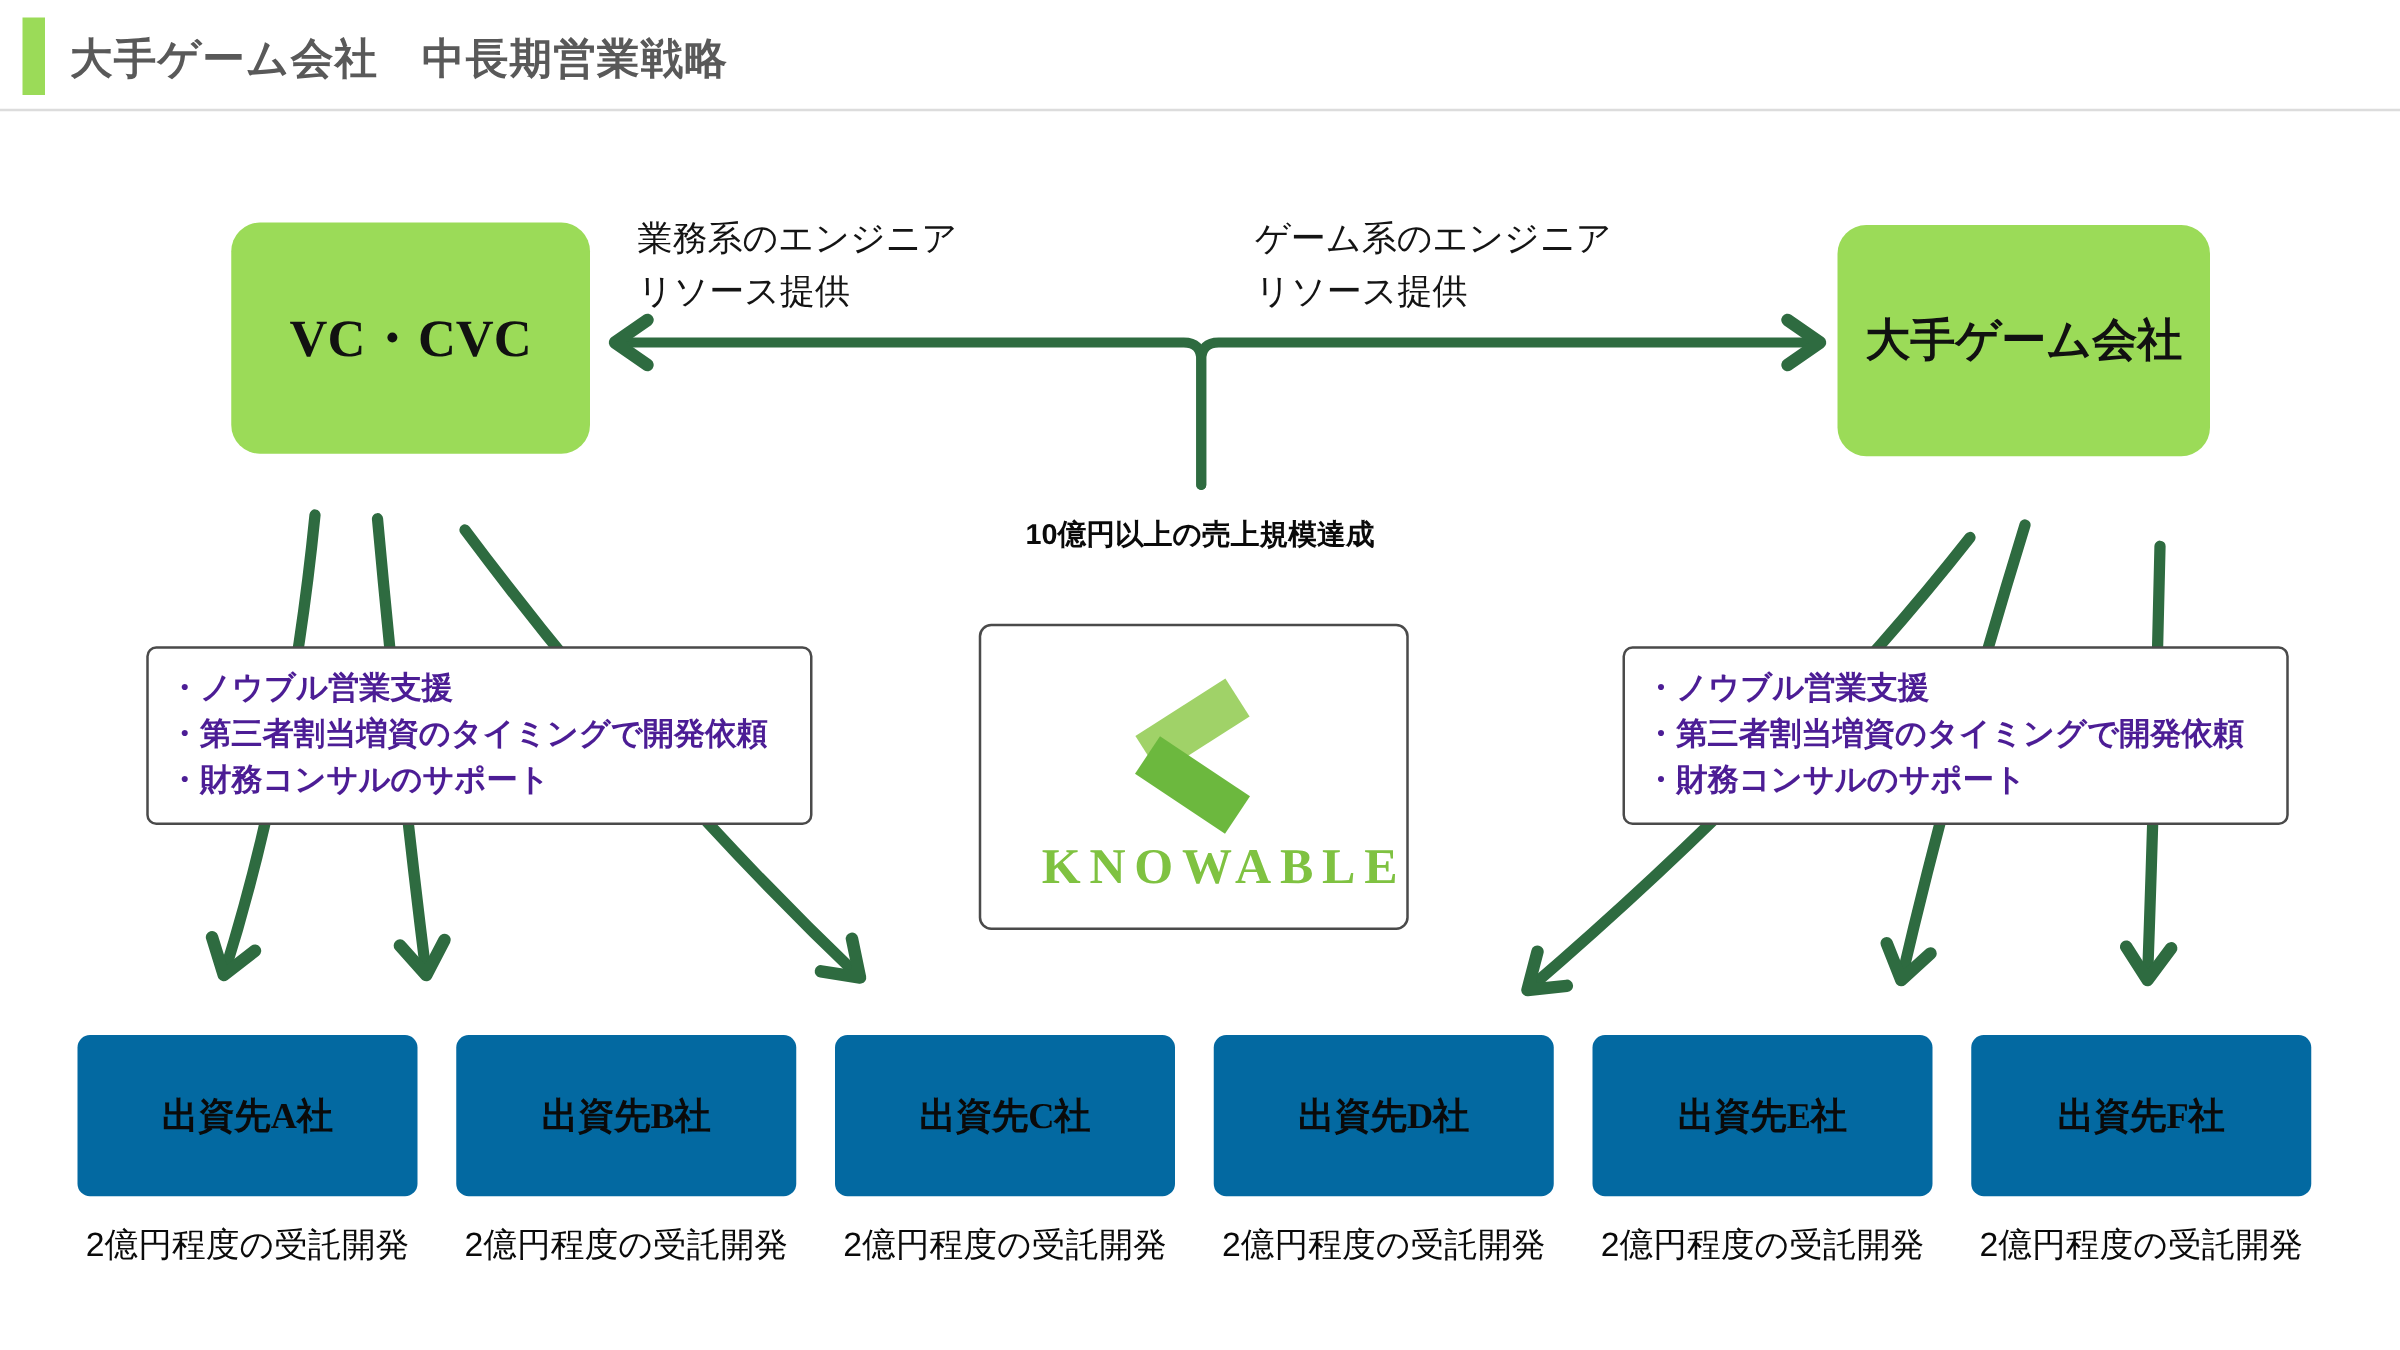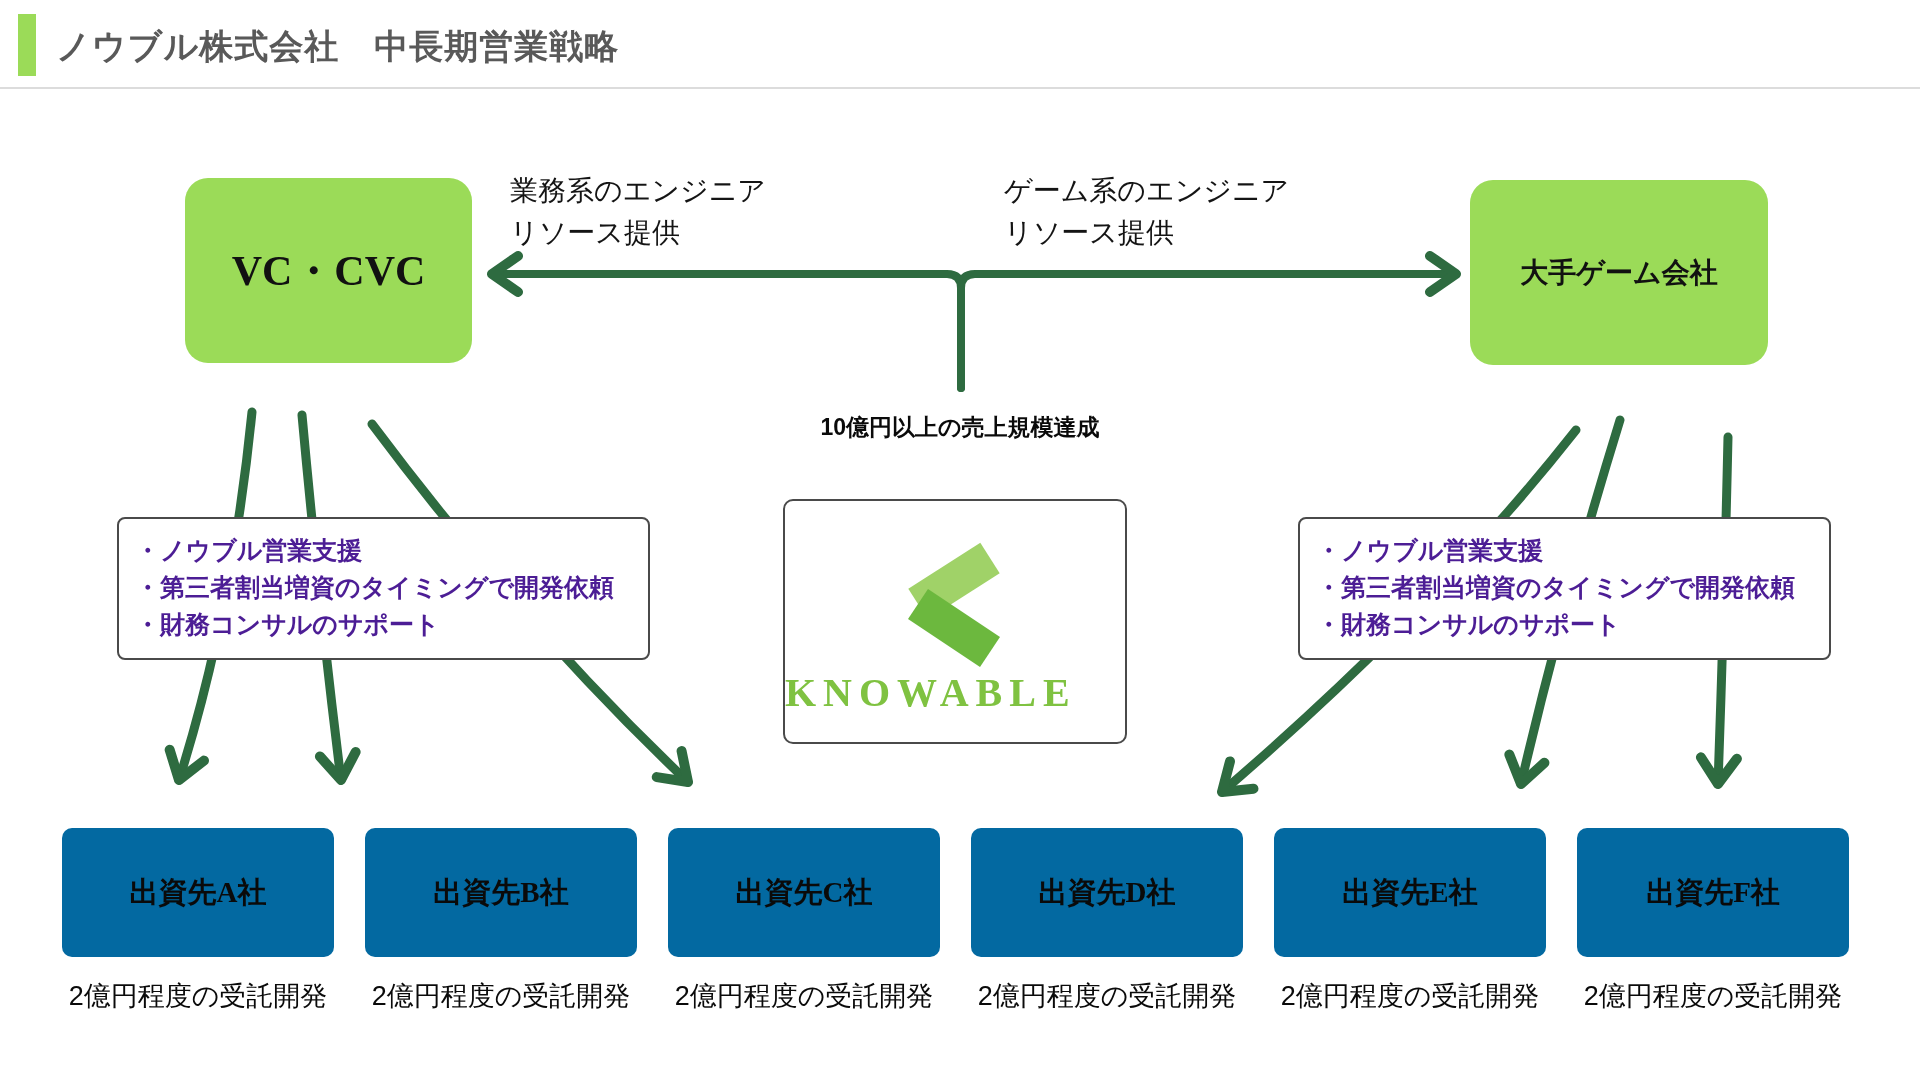--- a/index.html
+++ b/index.html
@@ -15,40 +15,40 @@
   }
   .header-rule{position:absolute;left:0;top:87px;width:1920px;height:2px;background:#DCDCDC;}
   
   .arrows{position:absolute;left:0;top:0;width:1920px;height:1080px;z-index:1;}
   
   .partner-box{
     position:absolute;background:#9BDB58;border-radius:23px;display:flex;align-items:center;justify-content:center;
     font-family:"Liberation Serif","DejaVu Serif",serif;font-weight:bold;color:#111;z-index:2;
   }
   .partner-left{left:185px;top:178px;width:287px;height:185px;font-size:42px;}
-  .partner-right{left:1470px;top:180px;width:298px;height:185px;font-size:28px;}
+  .partner-right{left:1470px;top:180px;width:298px;height:185px;font-size:36px;}
   
   .arrow-label{
     position:absolute;width:420px;font-size:28px;color:#141414;z-index:2;line-height:42px;
   }
   .arrow-label-left{left:510px;top:170px;}
   .arrow-label-right{left:1004px;top:170px;}
   
   .goal-message{
     position:absolute;left:460px;top:402px;width:1000px;text-align:center;z-index:2;
     font-size:23px;font-weight:bold;color:#0a0a0a;line-height:50px;
   }
   
   .logo-card{
     position:absolute;left:783px;top:499px;width:340px;height:241px;background:#fff;
     border:2px solid #4a4a4a;border-radius:10px;z-index:2;
   }
   .logo-chevron{position:absolute;left:0;top:0;width:340px;height:241px;}
   .logo-wordmark{
-    position:absolute;left:0;top:168px;width:340px;text-align:left;
+    position:absolute;left:0;top:168px;width:340px;text-align:right;
     font-family:"Liberation Serif","DejaVu Serif",serif;font-weight:bold;font-size:40px;
     letter-spacing:7px;color:#7FC241;white-space:nowrap;
   }
   
   .note-box{
     position:absolute;top:517px;width:533px;height:143px;background:#fff;border:2px solid #4a4a4a;
     border-radius:8px;z-index:2;box-sizing:border-box;padding:13px 16px;
   }
   .note-left{left:117px;}
   .note-right{left:1298px;}
@@ -68,21 +68,21 @@
   .ix3{left:971px;} .cx3{left:947px;}
   .ix4{left:1274px;}.cx4{left:1250px;}
   .ix5{left:1577px;}.cx5{left:1553px;}
 </style>
 </head>
 <body>
 
 <div class="stage">
 
   <div class="accent-bar"></div>
-  <div class="page-title">ノウブル株式会社　中長期営業戦略</div>
+  <div class="page-title">大手ゲーム会社　中長期営業戦略</div>
   <div class="header-rule"></div>
 
   <svg class="arrows" viewBox="0 0 1920 1080" xmlns="http://www.w3.org/2000/svg">
     <defs>
       <marker id="vhead" viewBox="-40 -30 70 60" markerWidth="70" markerHeight="60" refX="0" refY="0" orient="auto" markerUnits="userSpaceOnUse">
         <path d="M-26,-18 L0,0 L-26,18" fill="none" stroke="#2E6B40" stroke-width="10" stroke-linecap="round" stroke-linejoin="round"></path>
       </marker>
     </defs>
     <g stroke="#2E6B40" fill="none" stroke-linecap="round" stroke-linejoin="round">
 

